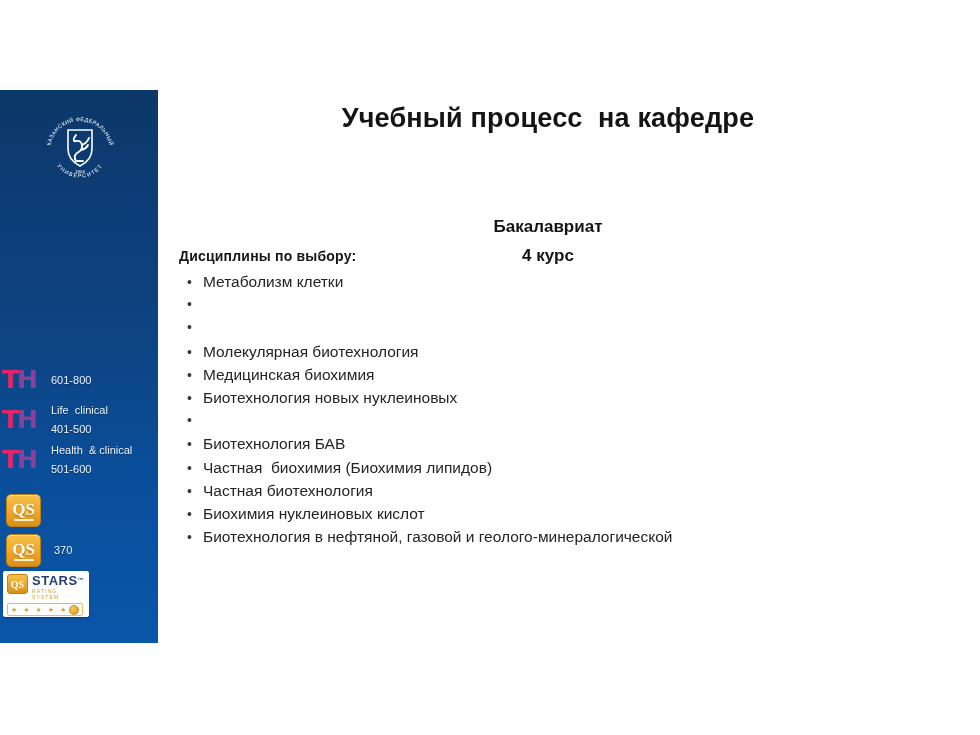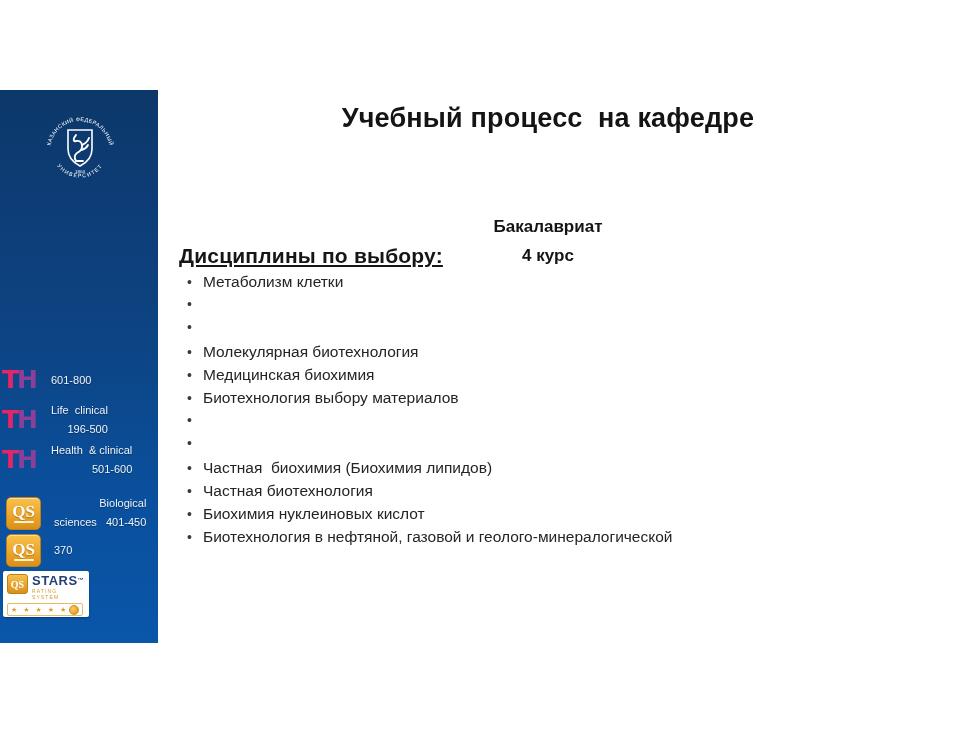--- a/index.html
+++ b/index.html
@@ -6,21 +6,21 @@
     font-family:"Liberation Sans",sans-serif;}
   .slide{position:relative;width:980px;height:735px;background:#ffffff;}
 
   
   .sidebar{position:absolute;left:0;top:90px;width:158px;height:553px;
     background:linear-gradient(180deg,#0c3869 0%,#0d3c75 18%,#0d4483 45%,#0a4f9c 72%,#0a56a9 100%);}
   .emblem{position:absolute;left:43px;top:22px;width:74px;height:74px;}
 
   .rank-row{position:absolute;display:flex;align-items:center;color:#eef4fc;}
   .rank-text{font-size:11px;line-height:19px;white-space:pre;color:#eef4fc;
-    text-shadow:0 1px 1px rgba(0,0,0,.35);text-align:right;}
+    text-shadow:0 1px 1px rgba(0,0,0,.35);}
   .the-logo{width:34px;height:27px;display:flex;overflow:hidden;flex:0 0 auto;
     font-weight:800;font-size:25px;line-height:26px;letter-spacing:-2px;
     font-family:"DejaVu Sans",sans-serif;}
   .the-t{color:#e62566;}
   .the-h{color:#8a3f98;}
 
   .qs-logo{width:33px;height:31px;border-radius:5px;flex:0 0 auto;
     background:linear-gradient(180deg,#f6c14c 0%,#eda62c 55%,#d8901a 100%);
     border:1px solid #c07f12;display:flex;flex-direction:column;align-items:center;justify-content:center;
     box-shadow:inset 0 1px 0 rgba(255,255,255,.5);}
@@ -52,21 +52,21 @@
   .gold-dot{width:8px;height:8px;border-radius:50%;flex:0 0 auto;
     background:radial-gradient(circle at 35% 35%,#f8cf6d,#eda62c 60%,#d8901a);border:1px solid #cf8c16;}
 
   
   .content{position:absolute;left:158px;top:0;width:822px;height:735px;}
   .title{position:absolute;left:10px;top:103px;width:760px;text-align:center;
     font-size:27px;font-weight:700;color:#141414;white-space:pre-wrap;letter-spacing:.2px;}
   .subtitle{position:absolute;left:10px;top:169px;width:760px;text-align:center;
     font-size:17px;font-weight:700;line-height:29px;color:#141414;margin-top:43px;}
   .list-block{position:absolute;left:21px;top:246px;width:620px;}
-  .list-header{font-size:21px;font-weight:700;text-decoration:underline;color:#161616;
+  .list-header{font-size:14px;font-weight:700;color:#161616;
     line-height:20px;letter-spacing:.2px;}
   ul.electives{margin:4px 0 0 0;padding:0;list-style:none;}
   ul.electives li{display:flex;align-items:baseline;font-size:15.5px;line-height:23.2px;
     height:23.2px;color:#242424;}
   .bullet{width:8px;margin-left:8px;margin-right:8px;font-size:14px;color:#3a3a3a;flex:0 0 auto;}
   .item-text{white-space:pre-wrap;}
 </style>
 </head>
 <body>
 
@@ -101,37 +101,36 @@
           <span class="the-h">H</span>
         </span>
       <span class="rank-text">601-800</span>
     </div>
 
     <div class="rank-row row-the-2">
       <span class="the-logo">
           <span class="the-t">T</span>
           <span class="the-h">H</span>
         </span>
-      <span class="rank-text"><span>Life  clinical</span><br><span>196-500</span></span>
+      <span class="rank-text"><span>Life  clinical</span><br><span>401-500</span></span>
     </div>
 
     <div class="rank-row row-the-3">
       <span class="the-logo">
           <span class="the-t">T</span>
           <span class="the-h">H</span>
         </span>
       <span class="rank-text"><span>Health  &amp; clinical</span><br><span>501-600</span></span>
     </div>
 
     <div class="rank-row row-qs-1">
       <span class="qs-logo">
           <span class="qs-txt">QS</span>
           <span class="qs-underline"></span>
         </span>
-      <span class="rank-text"><span>Biological</span><br><span>sciences   401-450</span></span>
     </div>
 
     <div class="rank-row row-qs-2">
       <span class="qs-logo">
           <span class="qs-txt">QS</span>
           <span class="qs-underline"></span>
         </span>
       <span class="rank-text">370</span>
     </div>
 
@@ -180,29 +179,30 @@
             <span class="item-text">Молекулярная биотехнология</span>
           </li>
 
           <li>
             <span class="bullet">•</span>
             <span class="item-text">Медицинская биохимия</span>
           </li>
 
           <li>
             <span class="bullet">•</span>
-            <span class="item-text">Биотехнология выбору материалов</span>
-          </li>
-
-          <li>
-            <span class="bullet">•</span>
-          </li>
-
-          <li>
-            <span class="bullet">•</span>
+            <span class="item-text">Биотехнология новых нуклеиновых</span>
+          </li>
+
+          <li>
+            <span class="bullet">•</span>
+          </li>
+
+          <li>
+            <span class="bullet">•</span>
+            <span class="item-text">Биотехнология БАВ</span>
           </li>
 
           <li>
             <span class="bullet">•</span>
             <span class="item-text">Частная  биохимия (Биохимия липидов)</span>
           </li>
 
           <li>
             <span class="bullet">•</span>
             <span class="item-text">Частная биотехнология</span>

